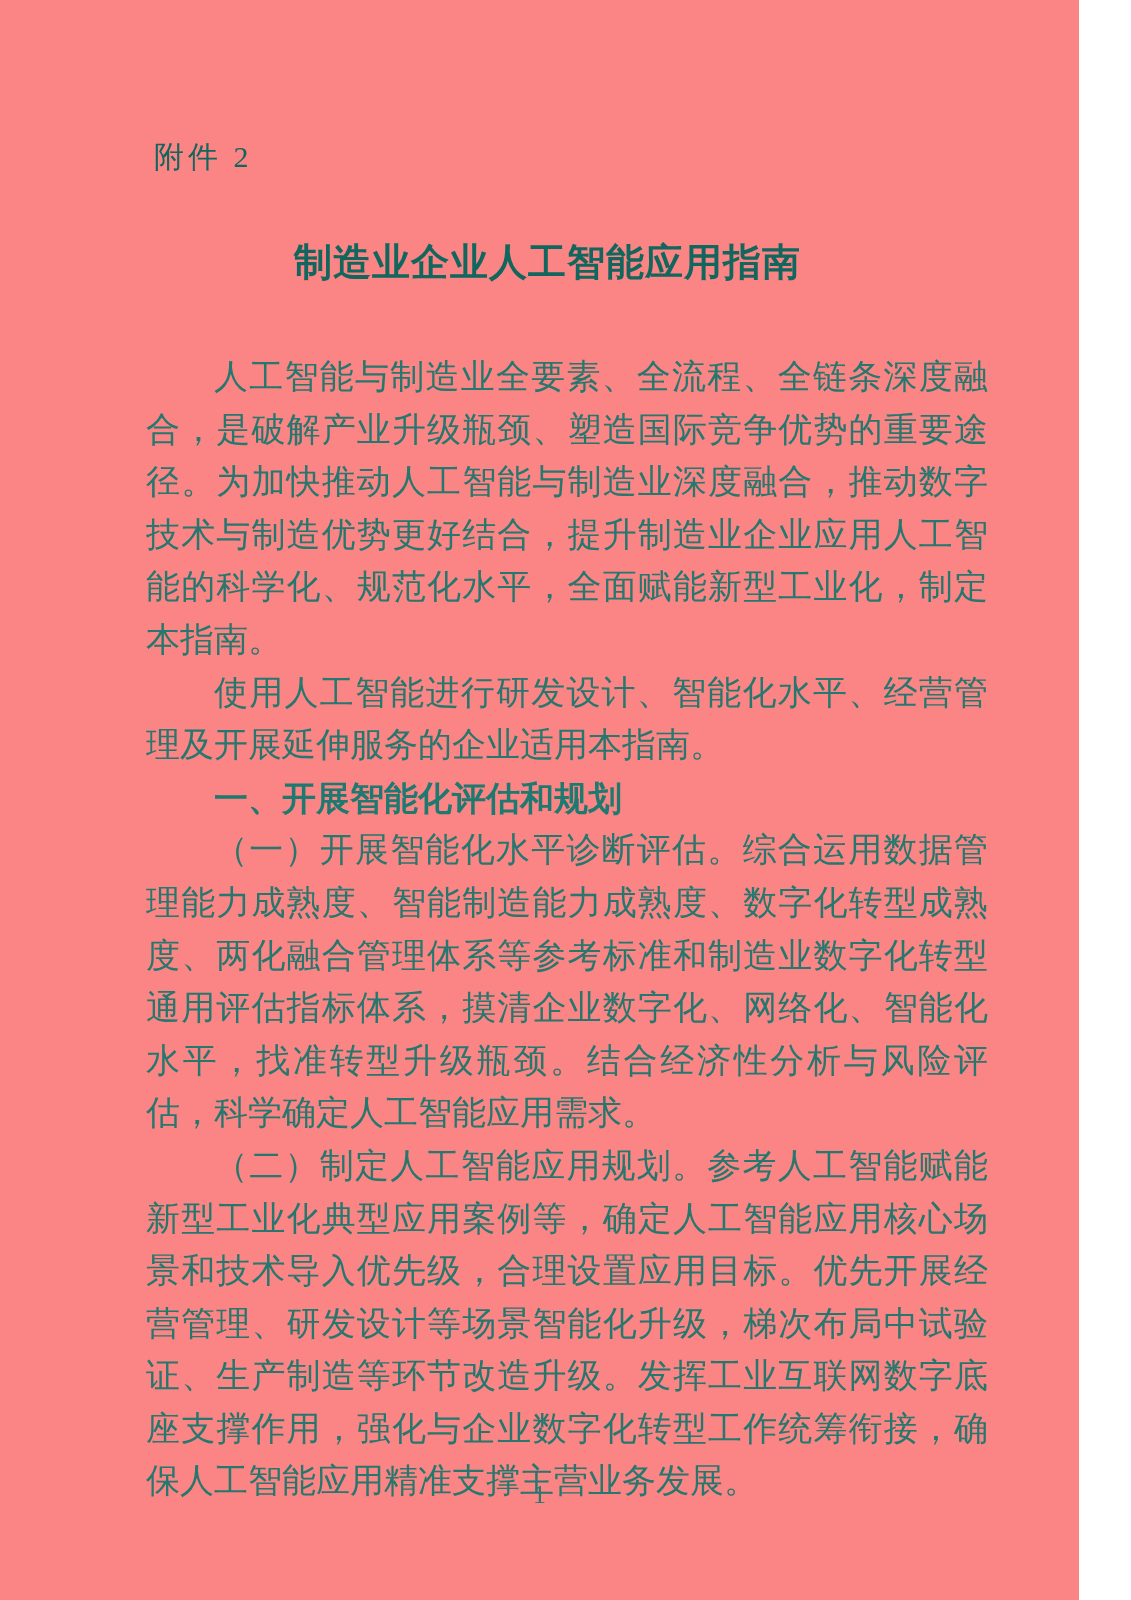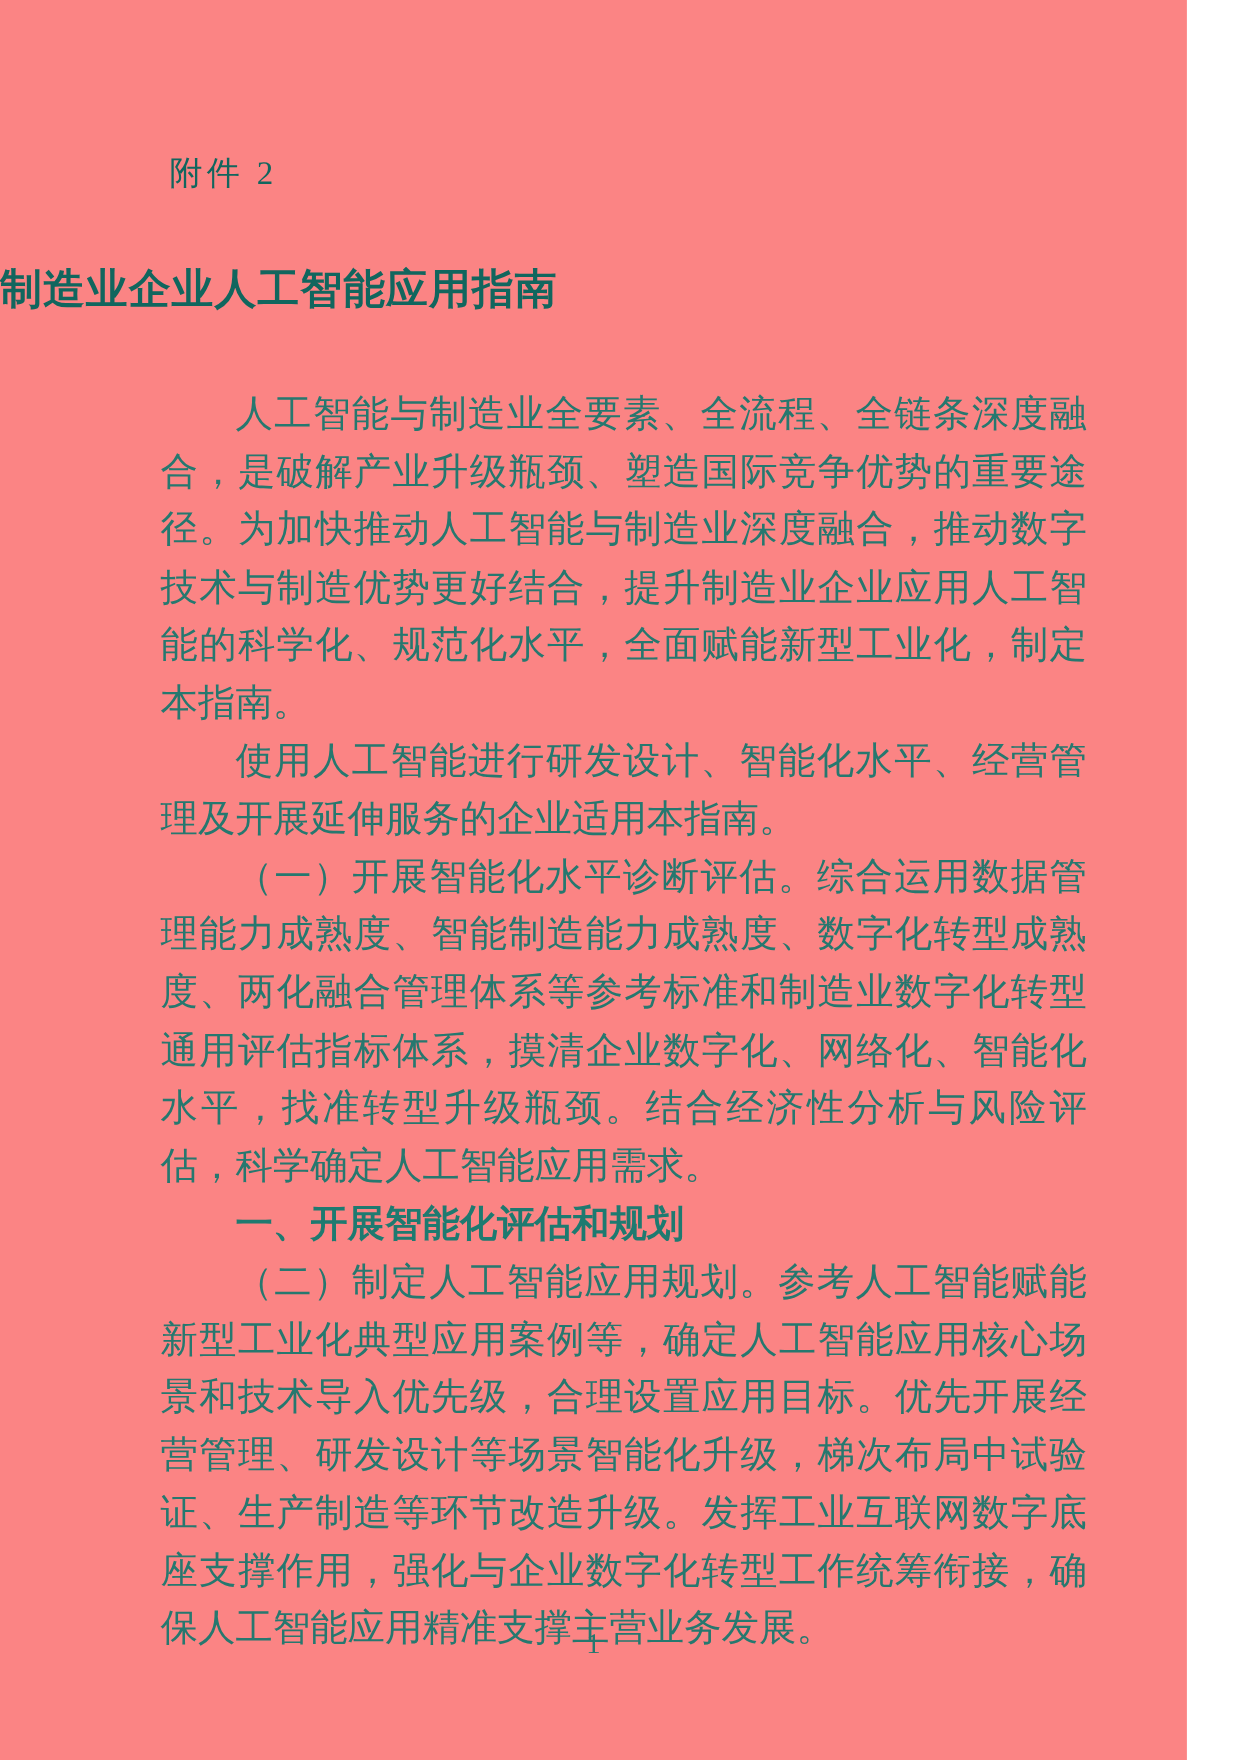--- a/index.html
+++ b/index.html
@@ -24,25 +24,26 @@
     font-size: 30px;
     letter-spacing: 4px;
     color: var(--title-text, #11665e);
   }
   .title {
     position: absolute;
     left: 0;
     right: 0;
     top: 237px;
     margin: 0;
-    text-align: left;
+    text-align: center;
     font-size: 38px;
     font-weight: bold;
     letter-spacing: 1px;
     color: var(--title-text, #11665e);
+    padding-left: 16px;
   }
   .body {
     position: absolute;
     left: 146px;
     top: 351px;
     width: 842px;
     font-size: 34px;
     line-height: 52.6px;
     color: var(--body-text, #26786f);
     text-align: justify;
@@ -71,19 +72,19 @@
 <body>
 
 <div class="page">
   <div class="attachment">附件 2</div>
 
   <h1 class="title">制造业企业人工智能应用指南</h1>
 
   <div class="body">
     <p class="para">人工智能与制造业全要素、全流程、全链条深度融合，是破解产业升级瓶颈、塑造国际竞争优势的重要途径。为加快推动人工智能与制造业深度融合，推动数字技术与制造优势更好结合，提升制造业企业应用人工智能的科学化、规范化水平，全面赋能新型工业化，制定本指南。</p>
     <p class="para">使用人工智能进行研发设计、智能化水平、经营管理及开展延伸服务的企业适用本指南。</p>
+    <p class="para heading">一、开展智能化评估和规划</p>
     <p class="para">（一）开展智能化水平诊断评估。综合运用数据管理能力成熟度、智能制造能力成熟度、数字化转型成熟度、两化融合管理体系等参考标准和制造业数字化转型通用评估指标体系，摸清企业数字化、网络化、智能化水平，找准转型升级瓶颈。结合经济性分析与风险评估，科学确定人工智能应用需求。</p>
-    <p class="para heading">一、开展智能化评估和规划</p>
     <p class="para">（二）制定人工智能应用规划。参考人工智能赋能新型工业化典型应用案例等，确定人工智能应用核心场景和技术导入优先级，合理设置应用目标。优先开展经营管理、研发设计等场景智能化升级，梯次布局中试验证、生产制造等环节改造升级。发挥工业互联网数字底座支撑作用，强化与企业数字化转型工作统筹衔接，确保人工智能应用精准支撑主营业务发展。</p>
   </div>
 
   <div class="pageno">1</div>
 </div>
 
 </body></html>

